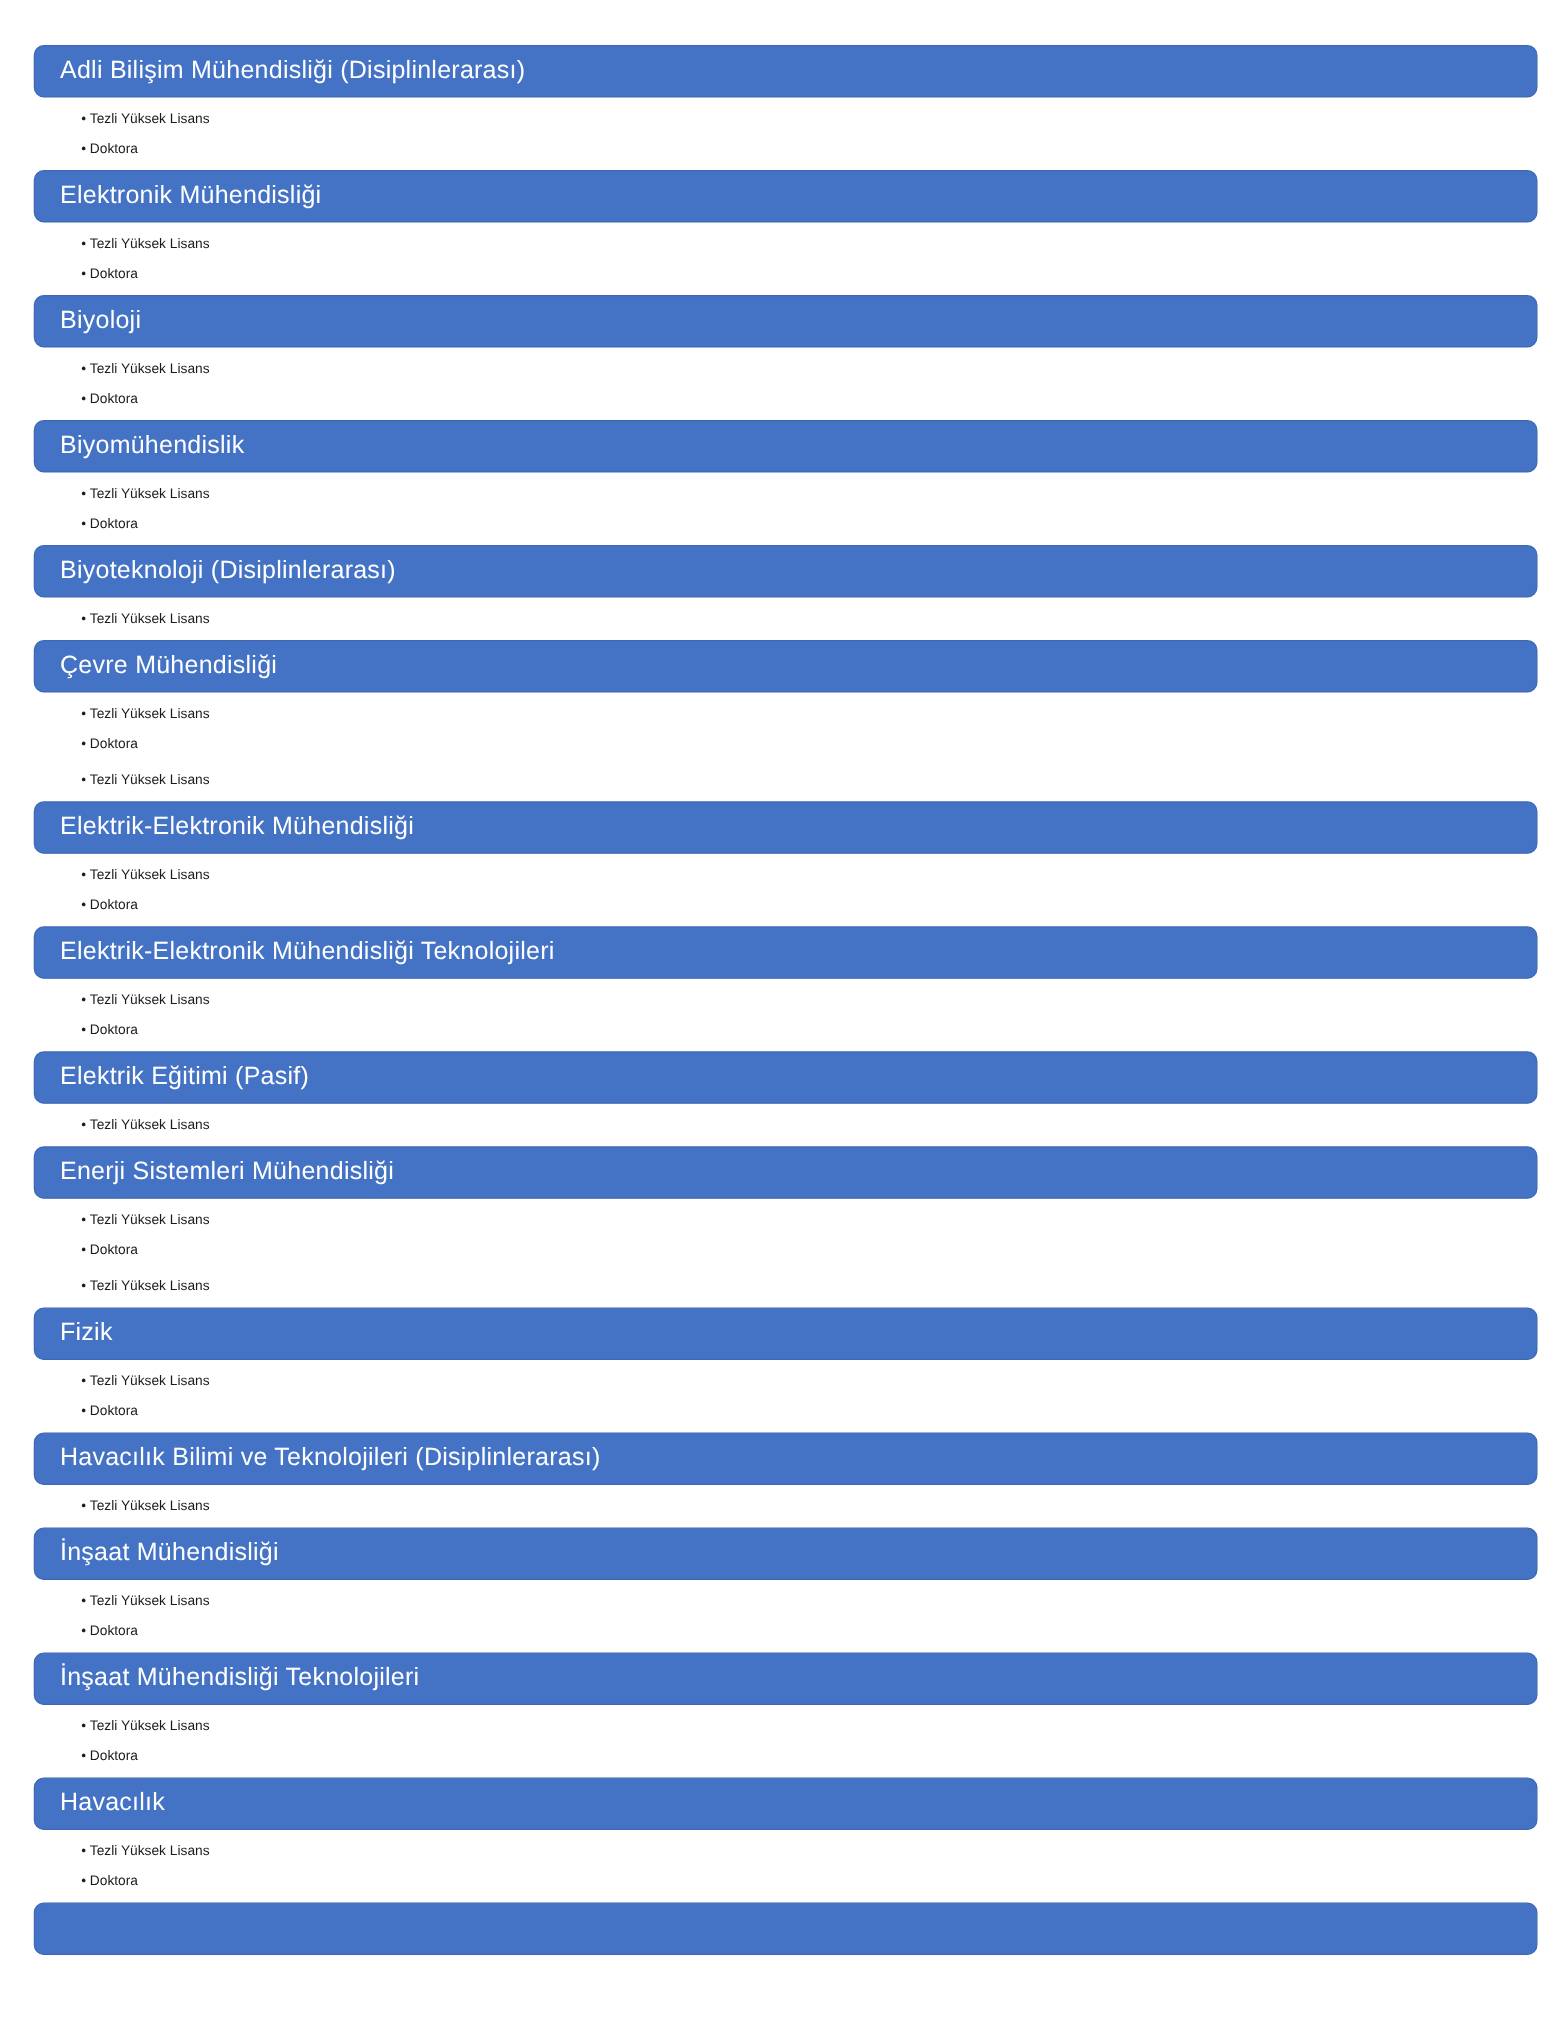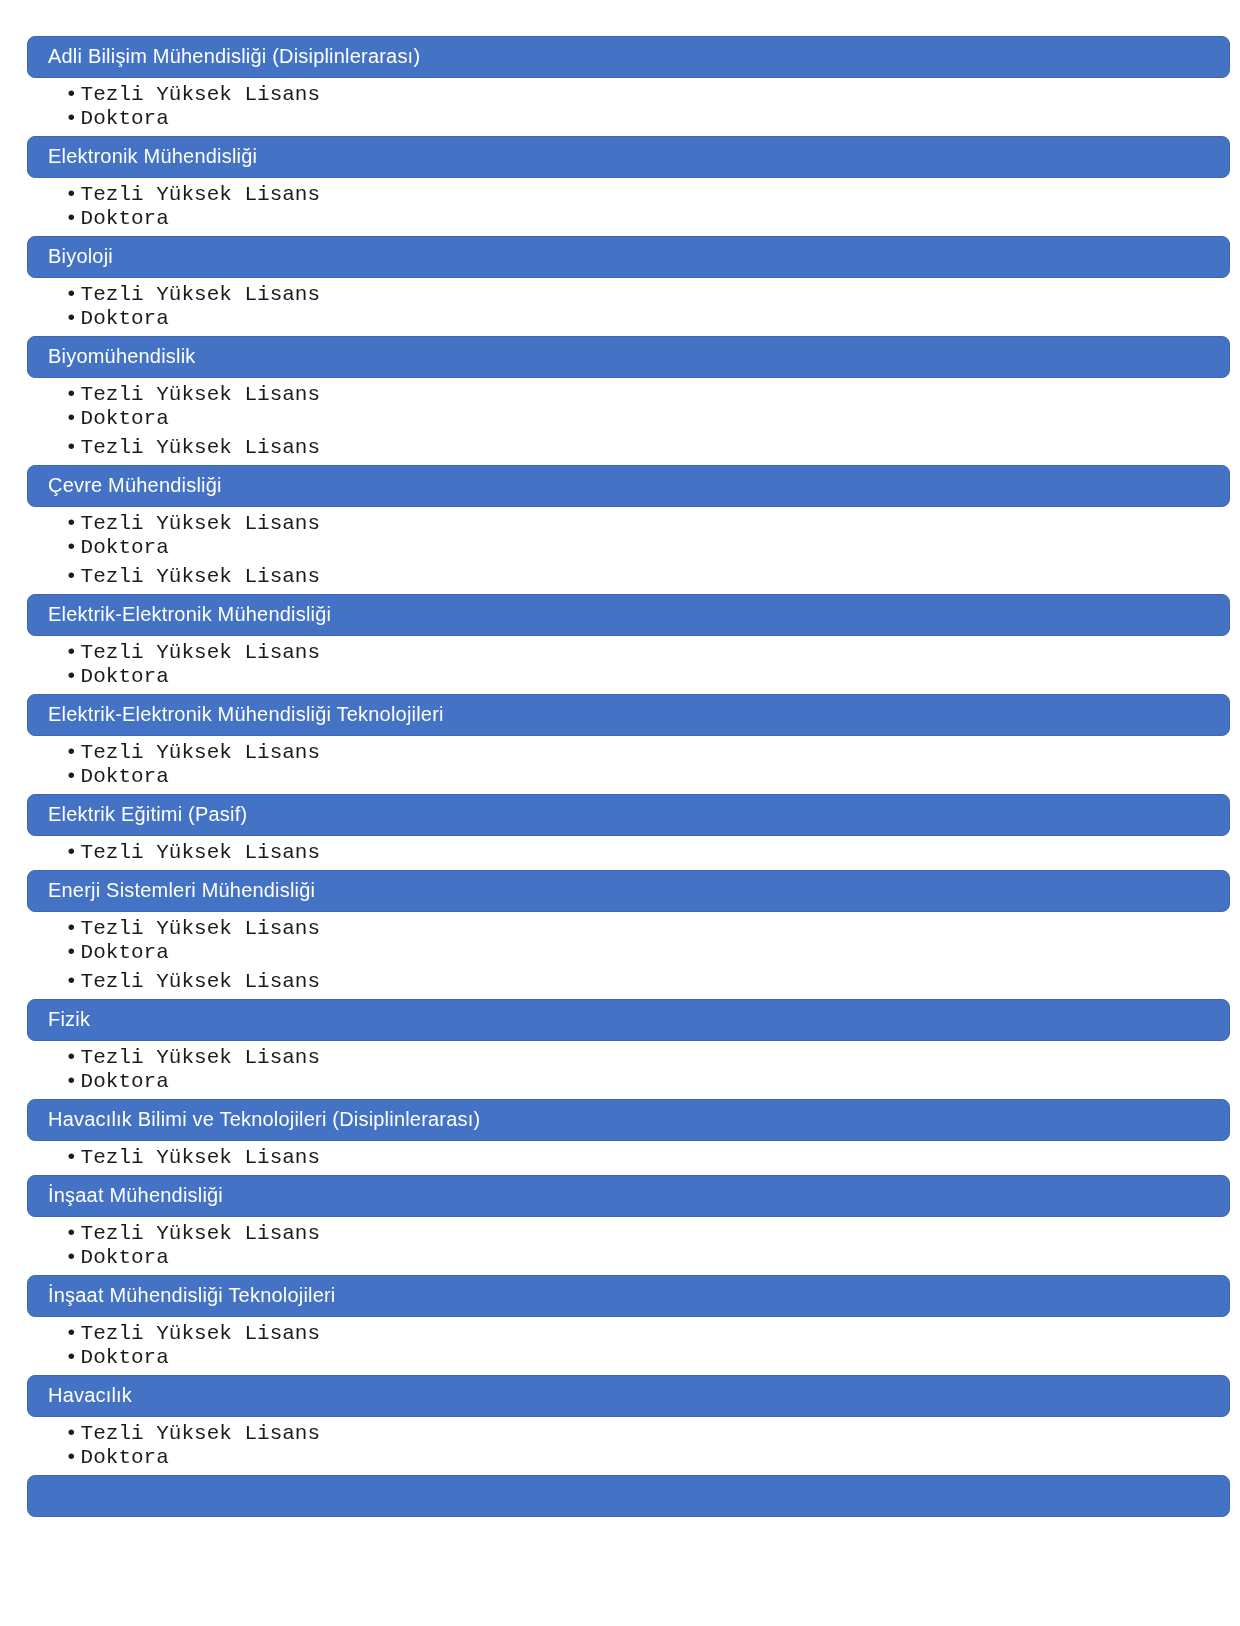--- a/index.html
+++ b/index.html
@@ -32,25 +32,24 @@
     white-space: nowrap;
     letter-spacing: 0.2px;
     padding-bottom: 2px;
   }
   ul.programs {
     list-style: none;
     margin: 5px 0;
     padding: 0 0 0 38px;
   }
   ul.programs li {
-    font-size: 21px;
+    font-size: 11px;
     line-height: 24px;
     color: var(--bullet-color);
     white-space: nowrap;
-    font-family: Liberation Mono, monospace;
   }
   .dot { margin-right: 3px; }
   .bar.partial { margin-top: 0; }
 </style>
 </head>
 <body>
 
 <div class="page">
   <div id="sections-root">
       <div class="section">
@@ -83,20 +82,23 @@
       <div class="section">
         <div class="bar">
           <span class="bar-title">Biyomühendislik</span>
         </div>
         <ul class="programs">
           <li><span class="dot">•</span><span>Tezli Yüksek Lisans</span></li>
           <li><span class="dot">•</span><span>Doktora</span></li>
         </ul>
       </div>
       <div class="section">
+        <div class="bar">
+          <span class="bar-title">Biyoteknoloji (Disiplinlerarası)</span>
+        </div>
         <ul class="programs">
           <li><span class="dot">•</span><span>Tezli Yüksek Lisans</span></li>
         </ul>
       </div>
       <div class="section">
         <div class="bar">
           <span class="bar-title">Çevre Mühendisliği</span>
         </div>
         <ul class="programs">
           <li><span class="dot">•</span><span>Tezli Yüksek Lisans</span></li>

